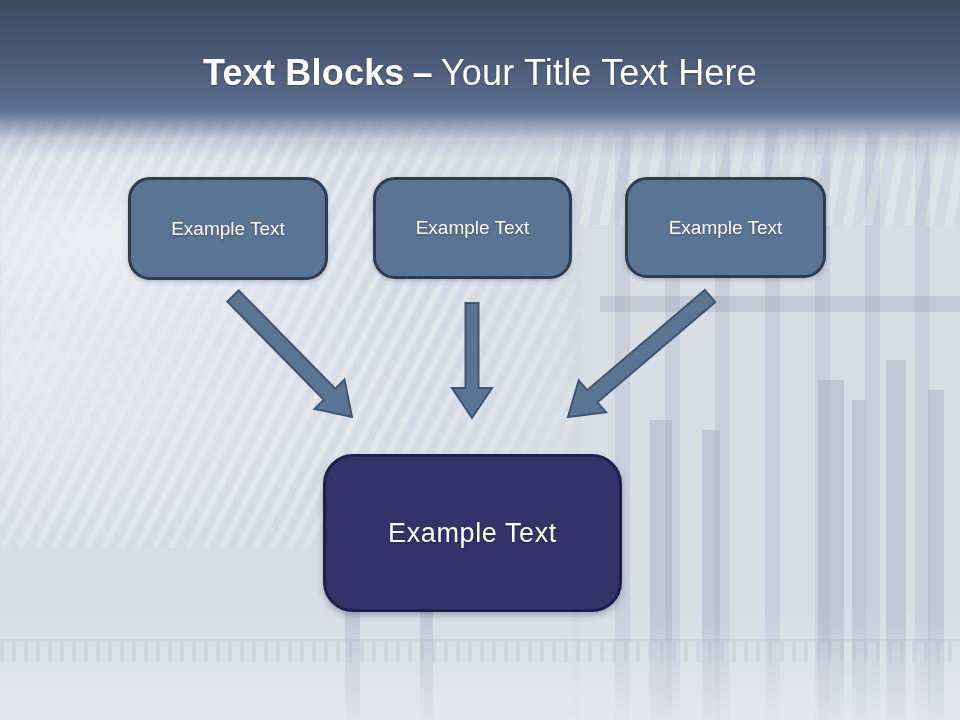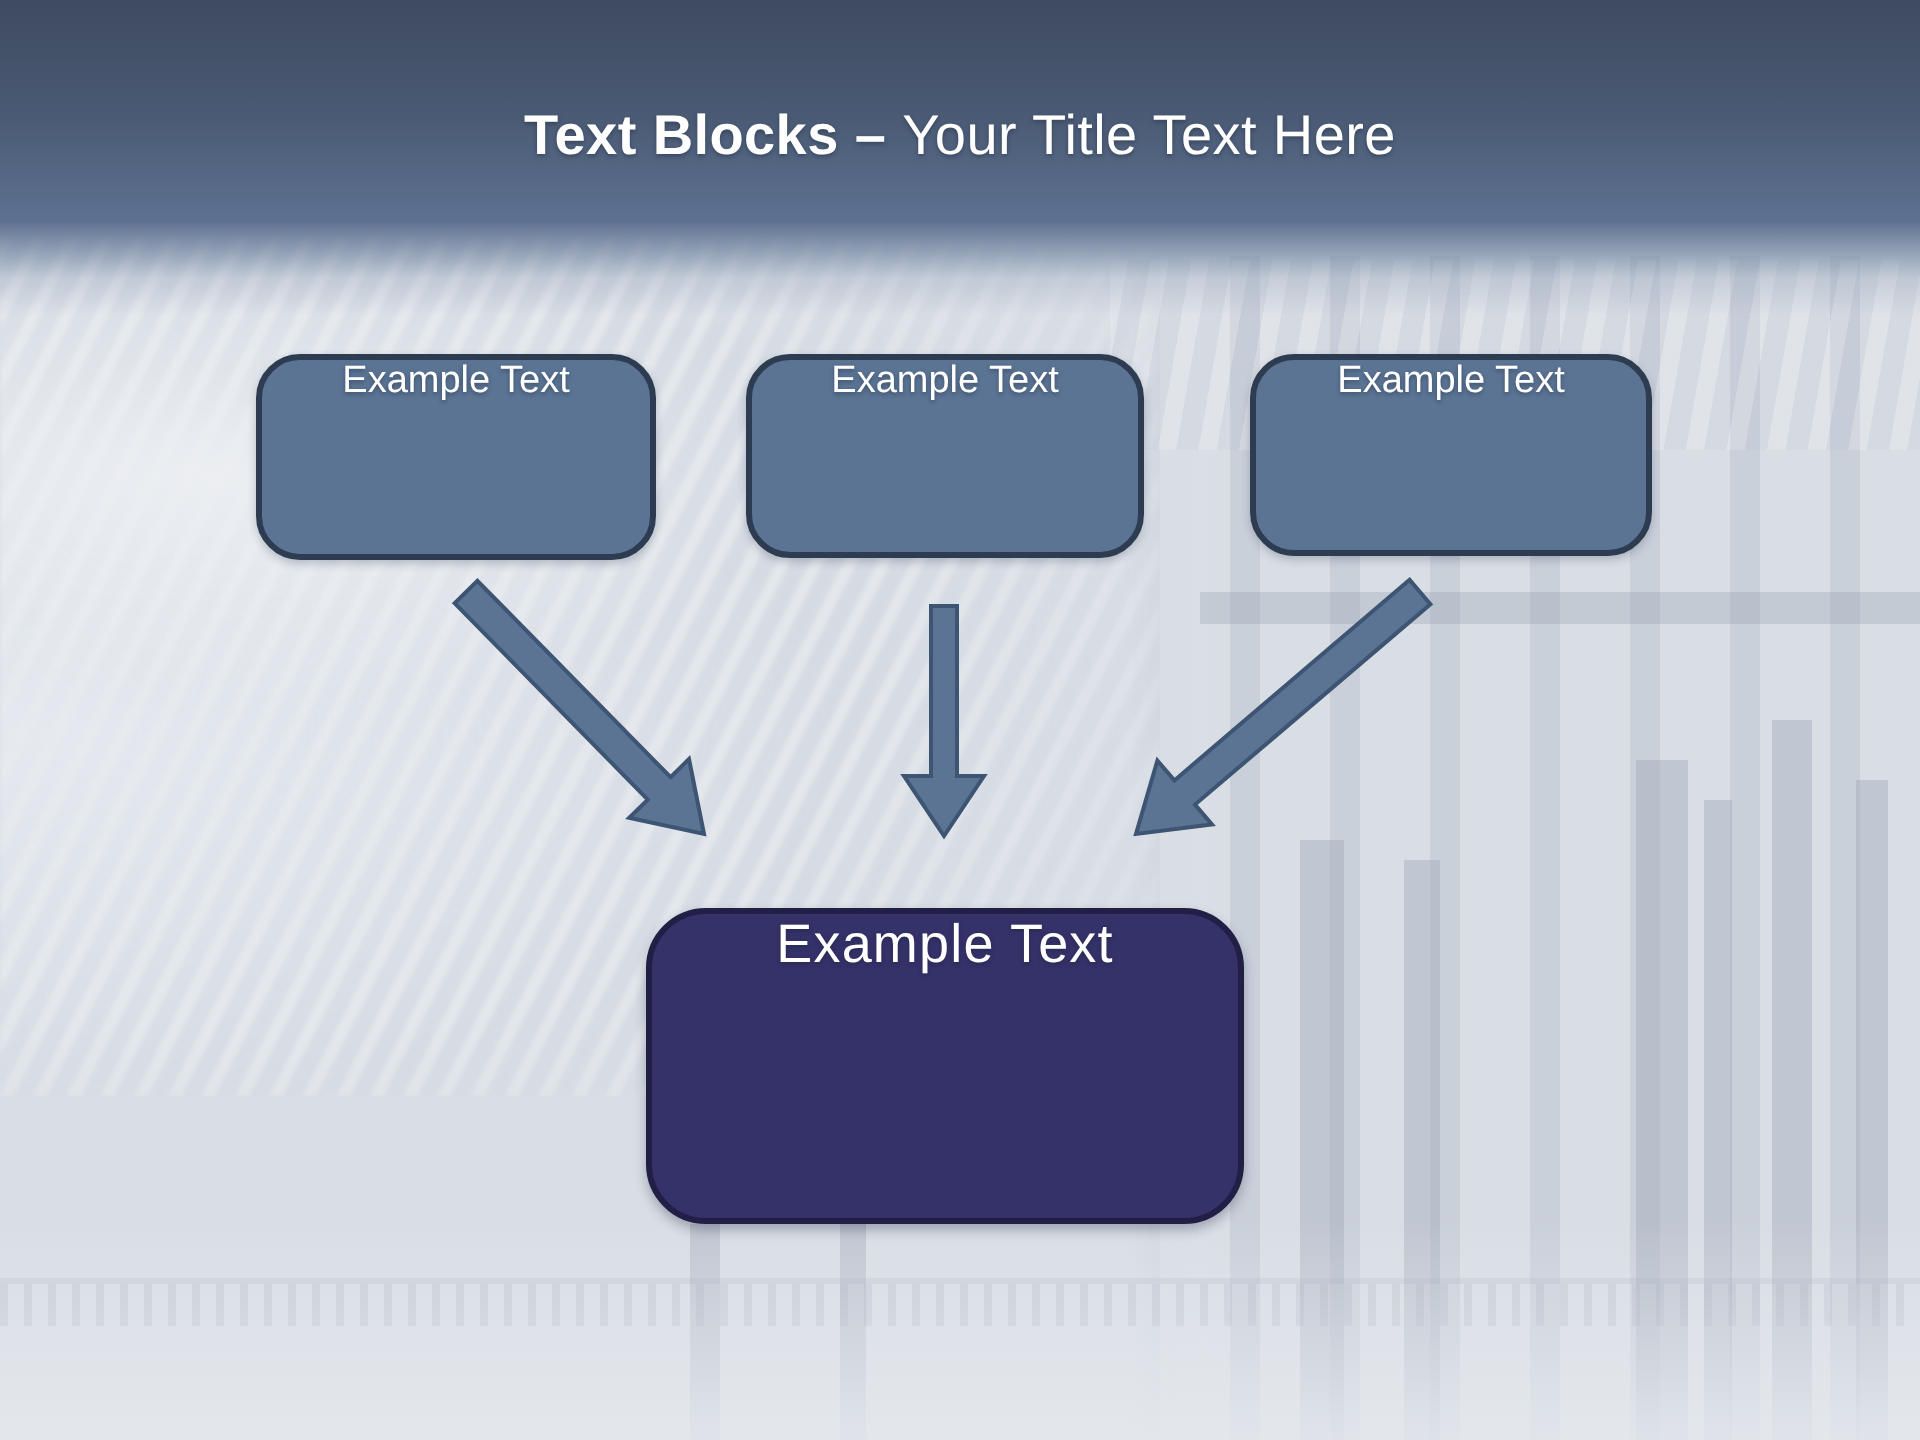--- a/index.html
+++ b/index.html
@@ -46,36 +46,36 @@
     position:absolute;top:0;left:0;right:0;height:158px;
     background:linear-gradient(180deg,
       var(--header-top,#3e4a5f) 0%,
       var(--header-mid,#4b5b75) 38%,
       var(--header-bottom,#5d7191) 70%,
       rgba(151,165,186,.35) 88%,
       rgba(217,222,229,0) 100%);
   }
   .title{
     margin:0;padding-top:52px;text-align:center;
-    font-size:28px;font-weight:400;letter-spacing:.2px;
+    font-size:36px;font-weight:400;letter-spacing:.2px;
     color:var(--title-color,#fff);
     text-shadow:0 1px 2px rgba(20,30,45,.4);
   }
   .t-bold{font-weight:700;}
   .t-sep{font-weight:700;margin:0 8px;}
   
   .arrows{position:absolute;inset:0;width:960px;height:720px;}
   .arrow{fill:var(--arrow-fill,#5b7494);stroke:var(--arrow-border,#3e5473);stroke-width:2;}
   
   .block{
     position:absolute;box-sizing:border-box;
     background:var(--block-fill,#5b7494);
     border:3px solid var(--block-border,#2e3c52);
     border-radius:22px;
-    display:flex;align-items:flex-start;justify-content:center;
+    display:flex;align-items:center;justify-content:center;
     color:var(--block-text-color,#fff);font-size:19px;
     text-shadow:0 1px 2px rgba(25,35,55,.45);
     box-shadow:0 2px 4px rgba(40,52,74,.25);
   }
   .block-1{left:128px;top:177px;width:200px;height:103px;}
   .block-2{left:373px;top:177px;width:199px;height:102px;}
   .block-3{left:625px;top:177px;width:201px;height:101px;}
   .center-block{
     left:323px;top:454px;width:299px;height:158px;
     background:var(--center-fill,#353169);

